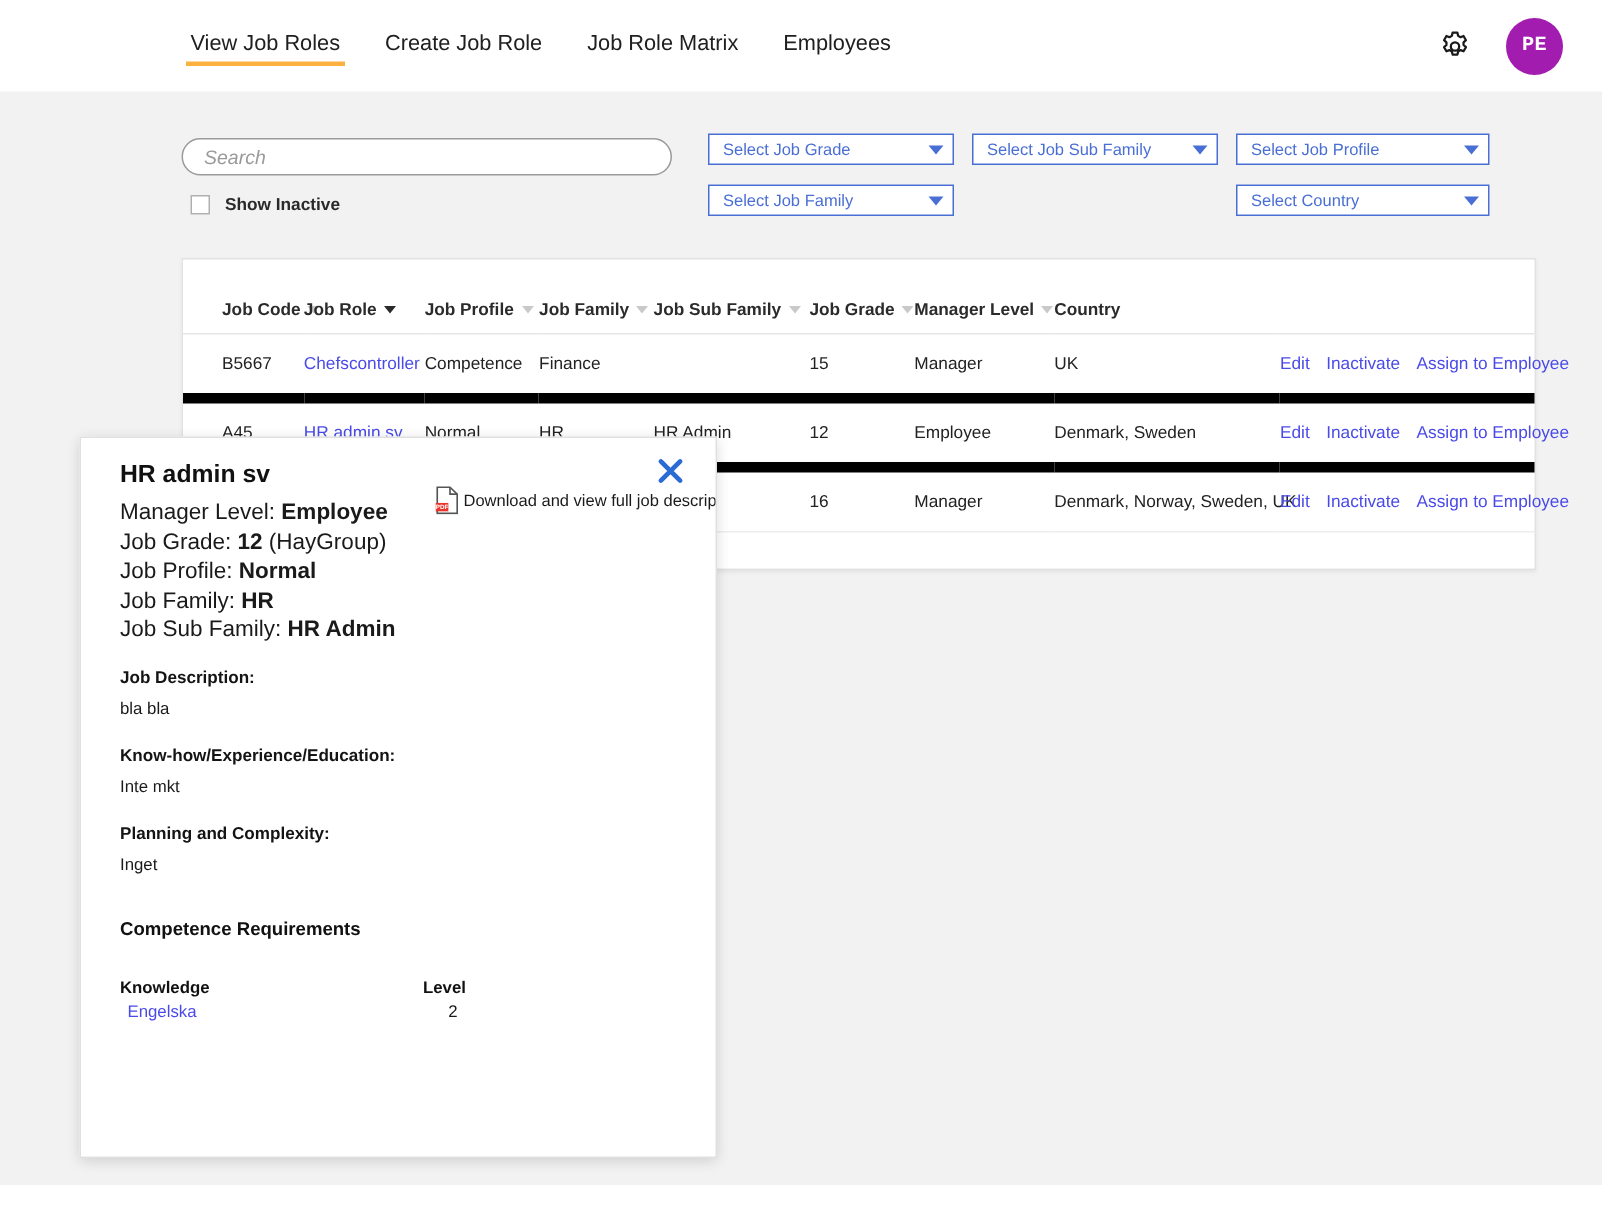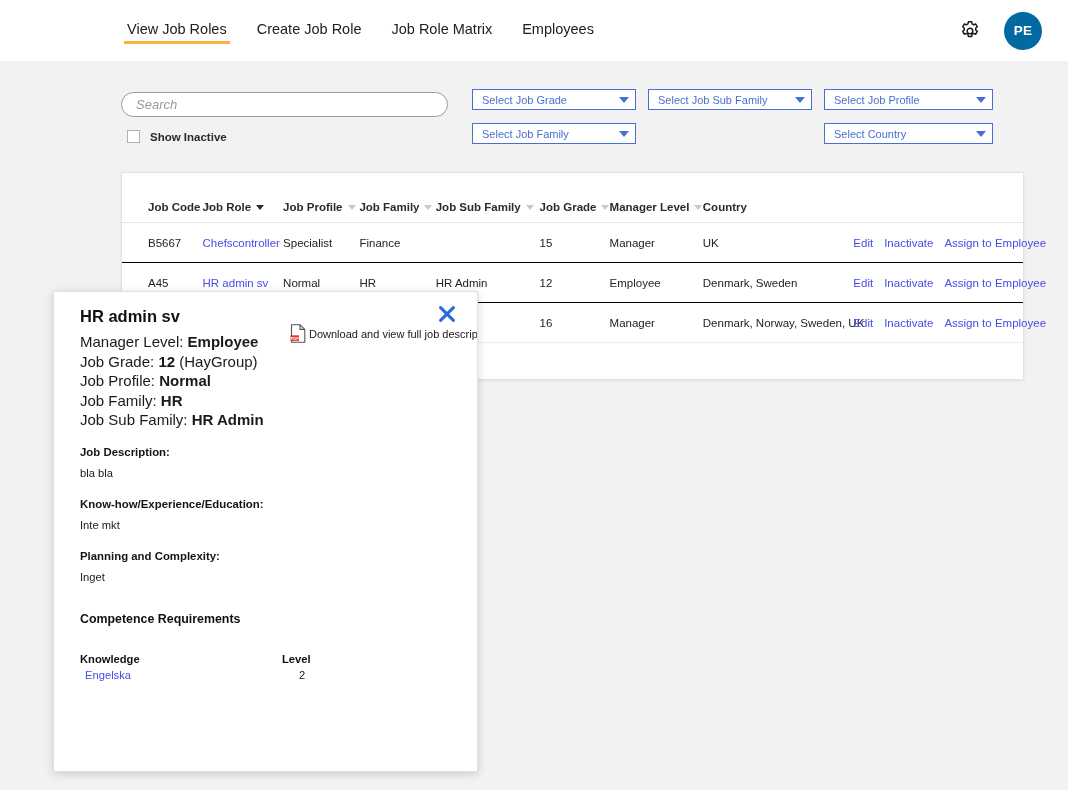--- a/index.html
+++ b/index.html
@@ -46,26 +46,27 @@
     background: #fcb040;
   }
   .topbar-right {
     position: absolute; right: 26px; top: 0;
     height: 61px;
     display: flex; align-items: center; gap: 22px;
   }
   .gear-icon { width: 24px; height: 24px; display: block; cursor: pointer; }
   .avatar {
     width: 38px; height: 38px; border-radius: 50%;
-    background: #0369a1;
+    background: #a21caf;
     color: #ffffff;
     font-size: 13.5px; font-weight: bold;
     display: flex; align-items: center; justify-content: center;
     letter-spacing: .3px;
     cursor: pointer;
+    font-family: Liberation Mono, monospace;
   }
 
   
   .page-body {
     position: absolute; left: 0; top: 61px;
     width: 1068px; height: 729px;
     background: #f2f2f2;
   }
 
   
@@ -137,21 +138,21 @@
     text-align: left;
     font-size: 11.5px; font-weight: bold;
     color: #2b2b2b;
     padding: 28px 0 9px 0;
     border-bottom: 1px solid #e6e6e6;
     white-space: nowrap;
   }
   table.jobs td {
     font-size: 11.5px; color: #222222;
     padding: 14px 0 13px 0;
-    border-bottom: 1px solid #000000;
+    border-bottom: 7px solid #000000;
     white-space: nowrap;
     vertical-align: middle;
   }
   table.jobs tr.last td { border-bottom: 1px solid #ededed; }
   .sortcaret {
     display: inline-block;
     width: 0; height: 0;
     border-left: 4px solid transparent;
     border-right: 4px solid transparent;
     border-top: 5px solid #c9c9c9;
@@ -289,21 +290,21 @@
             <th class="c-grade"><span>Job Grade</span><span class="sortcaret"></span></th>
             <th class="c-mgr"><span>Manager Level</span><span class="sortcaret"></span></th>
             <th class="c-country"><span>Country</span></th>
             <th class="c-act"></th>
           </tr>
         </thead>
         <tbody>
           <tr>
             <td class="c-code">B5667</td>
             <td class="c-role"><span class="rolelink">Chefscontroller</span></td>
-            <td class="c-profile">Specialist</td>
+            <td class="c-profile">Competence</td>
             <td class="c-family">Finance</td>
             <td class="c-subfam"></td>
             <td class="c-grade">15</td>
             <td class="c-mgr">Manager</td>
             <td class="c-country">UK</td>
             <td class="c-act">
               <div class="actions">
                 <span>Edit</span>
                 <span>Inactivate</span>
                 <span>Assign to Employee</span>

